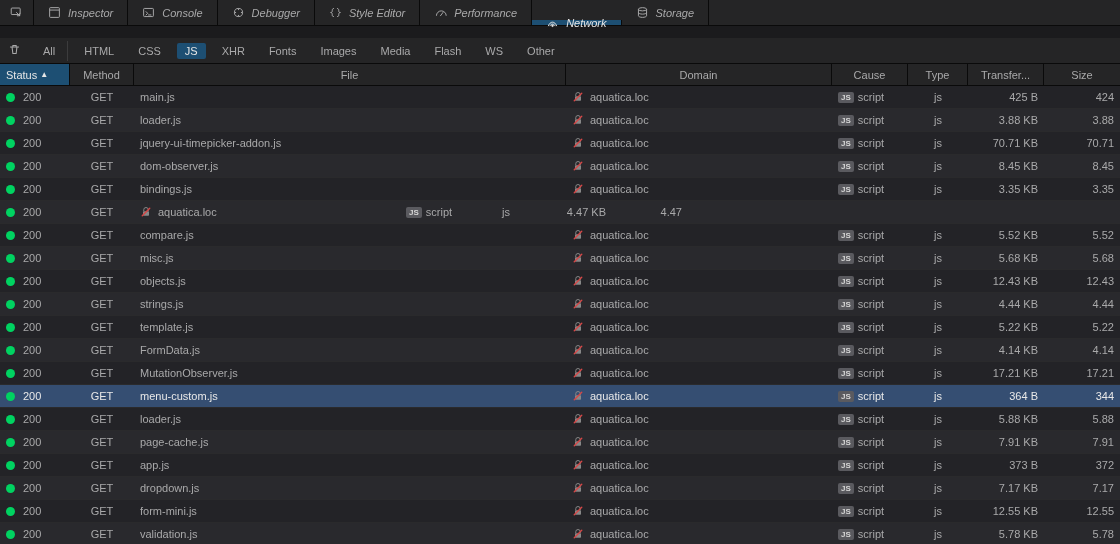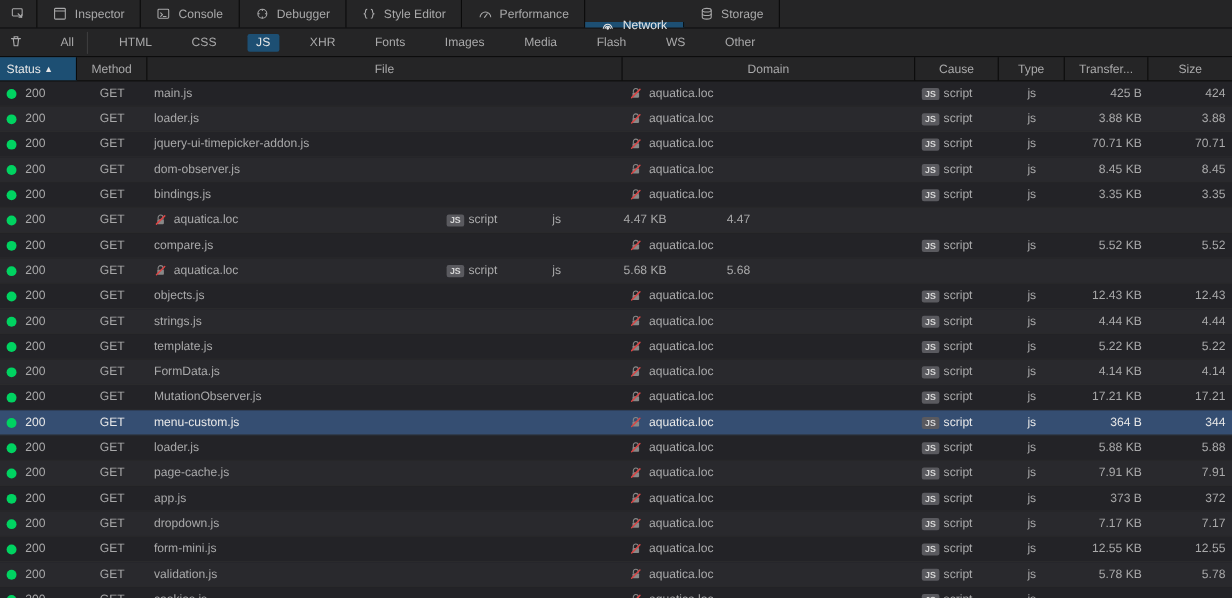--- a/index.html
+++ b/index.html
@@ -20,35 +20,37 @@
   align-items: stretch;
 }
 .tab {
   display: flex;
   align-items: center;
   padding: 0 14px;
   gap: 7px;
   border-right: 1px solid #0a0a0a;
   color: #a9a9aa;
   cursor: pointer;
+  font-style: italic;
 }
 .tab.picker { padding: 0 10px; }
 .tab.active {
   background: #1d4f73;
   color: #e6e6e6;
   margin-top: 20px;
 }
 .tab svg { width: 13px; height: 13px; }
 .filter-bar {
   display: flex;
   align-items: center;
   height: 26px;
   background: #252526;
   border-bottom: 1px solid #0a0a0a;
-  gap: 16px;
+  gap: 4px;
+  margin-top: 12px;
 }
 .fbtn {
   padding: 4px 10px;
   color: #a9a9aa;
   cursor: pointer;
 }
 .fbtn.trash { padding: 4px 8px; }
 .fbtn.active {
   background: #1d4f73;
   color: #e6e6e6;
@@ -384,20 +386,21 @@
       <div class="cell type">js</div>
       <div class="cell transfer">5.52 KB</div>
       <div class="cell size">5.52 </div>
     </div>
     <div class="row">
       <div class="cell status">
         <span class="dot"></span>
         <span>200</span>
       </div>
       <div class="cell method">GET</div>
+      <div class="cell file">misc.js</div>
       <div class="cell domain">
         <svg class="secure-icon" viewBox="0 0 16 16">
           <path d="M5 7V5a3 3 0 016 0v2" fill="none" stroke="#888" stroke-width="1.3"></path>
           <rect x="4" y="7" width="8" height="6" rx="1" fill="#888"></rect>
           <path d="M3 13L13 3" stroke="#d84545" stroke-width="1.8" stroke-linecap="round"></path>
         </svg>
         <span class="domain-text">aquatica.loc</span>
       </div>
       <div class="cell cause">
         <span class="js-badge">JS</span>

